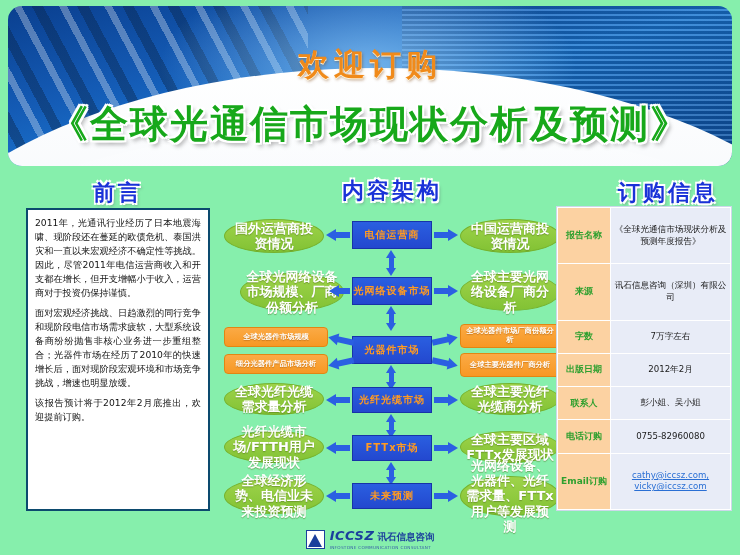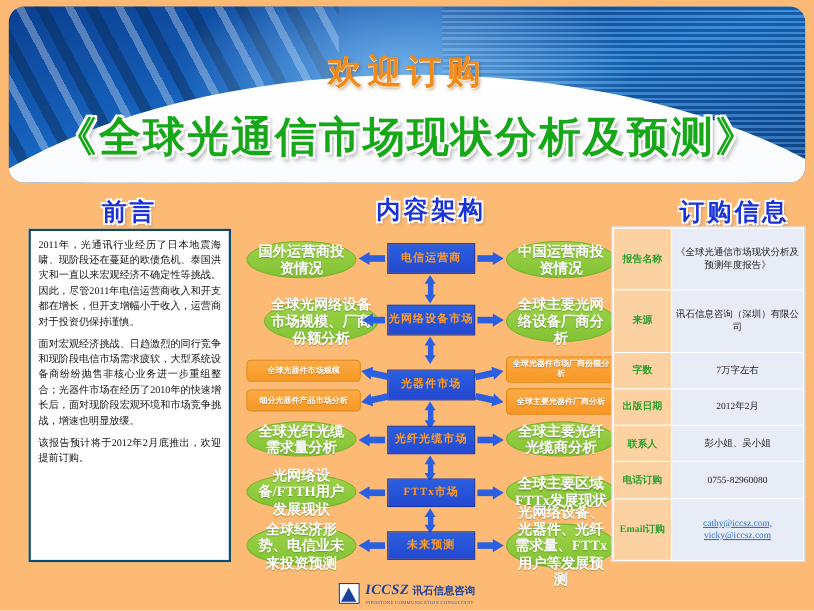--- a/index.html
+++ b/index.html
@@ -1,21 +1,21 @@
 <!DOCTYPE html>
 <html><head>
 <meta charset="utf-8">
 <style>
   html,body{margin:0;padding:0;}
   body{
     width:740px;height:555px;overflow:hidden;
     background:#ffffff;
     font-family:"DejaVu Sans","Liberation Sans",sans-serif;
   }
-  .page{position:relative;width:740px;height:555px;background:#fdba74;font-family:Liberation Serif, serif;}
+  .page{position:relative;width:740px;height:555px;background:#86efac;}
 
   
   .banner{
     position:absolute;left:8px;top:6px;width:724px;height:160px;
     border-radius:14px;overflow:hidden;
     background:
       linear-gradient(165deg,#0a3f8f 0%,#145bb5 30%,#1b78d2 55%,#0d4f9e 100%);
   }
   .banner .stripesL{
     position:absolute;left:0;top:0;width:300px;height:160px;
@@ -281,21 +281,21 @@
         <span class="shaft"></span>
         <span class="head"></span>
       </div>
 
     <div class="arrow ar-v" style="left:162px;top:209px;height:24px;">
         <span class="hup"></span>
         <span class="shaft"></span>
         <span class="hdn"></span>
       </div>
 
-    <div class="node n-green" style="left:0px;top:226px;width:100px;height:32px;">光网络设备/FTTH用户发展现状</div>
+    <div class="node n-green" style="left:0px;top:226px;width:100px;height:32px;">光纤光缆市场/FTTH用户发展现状</div>
     <div class="node n-center" style="left:128px;top:230px;width:80px;height:26px;">FTTx市场</div>
     <div class="node n-green" style="left:236px;top:226px;width:100px;height:32px;">全球主要区域FTTx发展现状</div>
     <div class="arrow ar-h ar-left" style="left:102px;top:238px;width:24px;">
         <span class="head"></span>
         <span class="shaft"></span>
       </div>
     <div class="arrow ar-h ar-right" style="left:210px;top:238px;width:24px;">
         <span class="shaft"></span>
         <span class="head"></span>
       </div>

